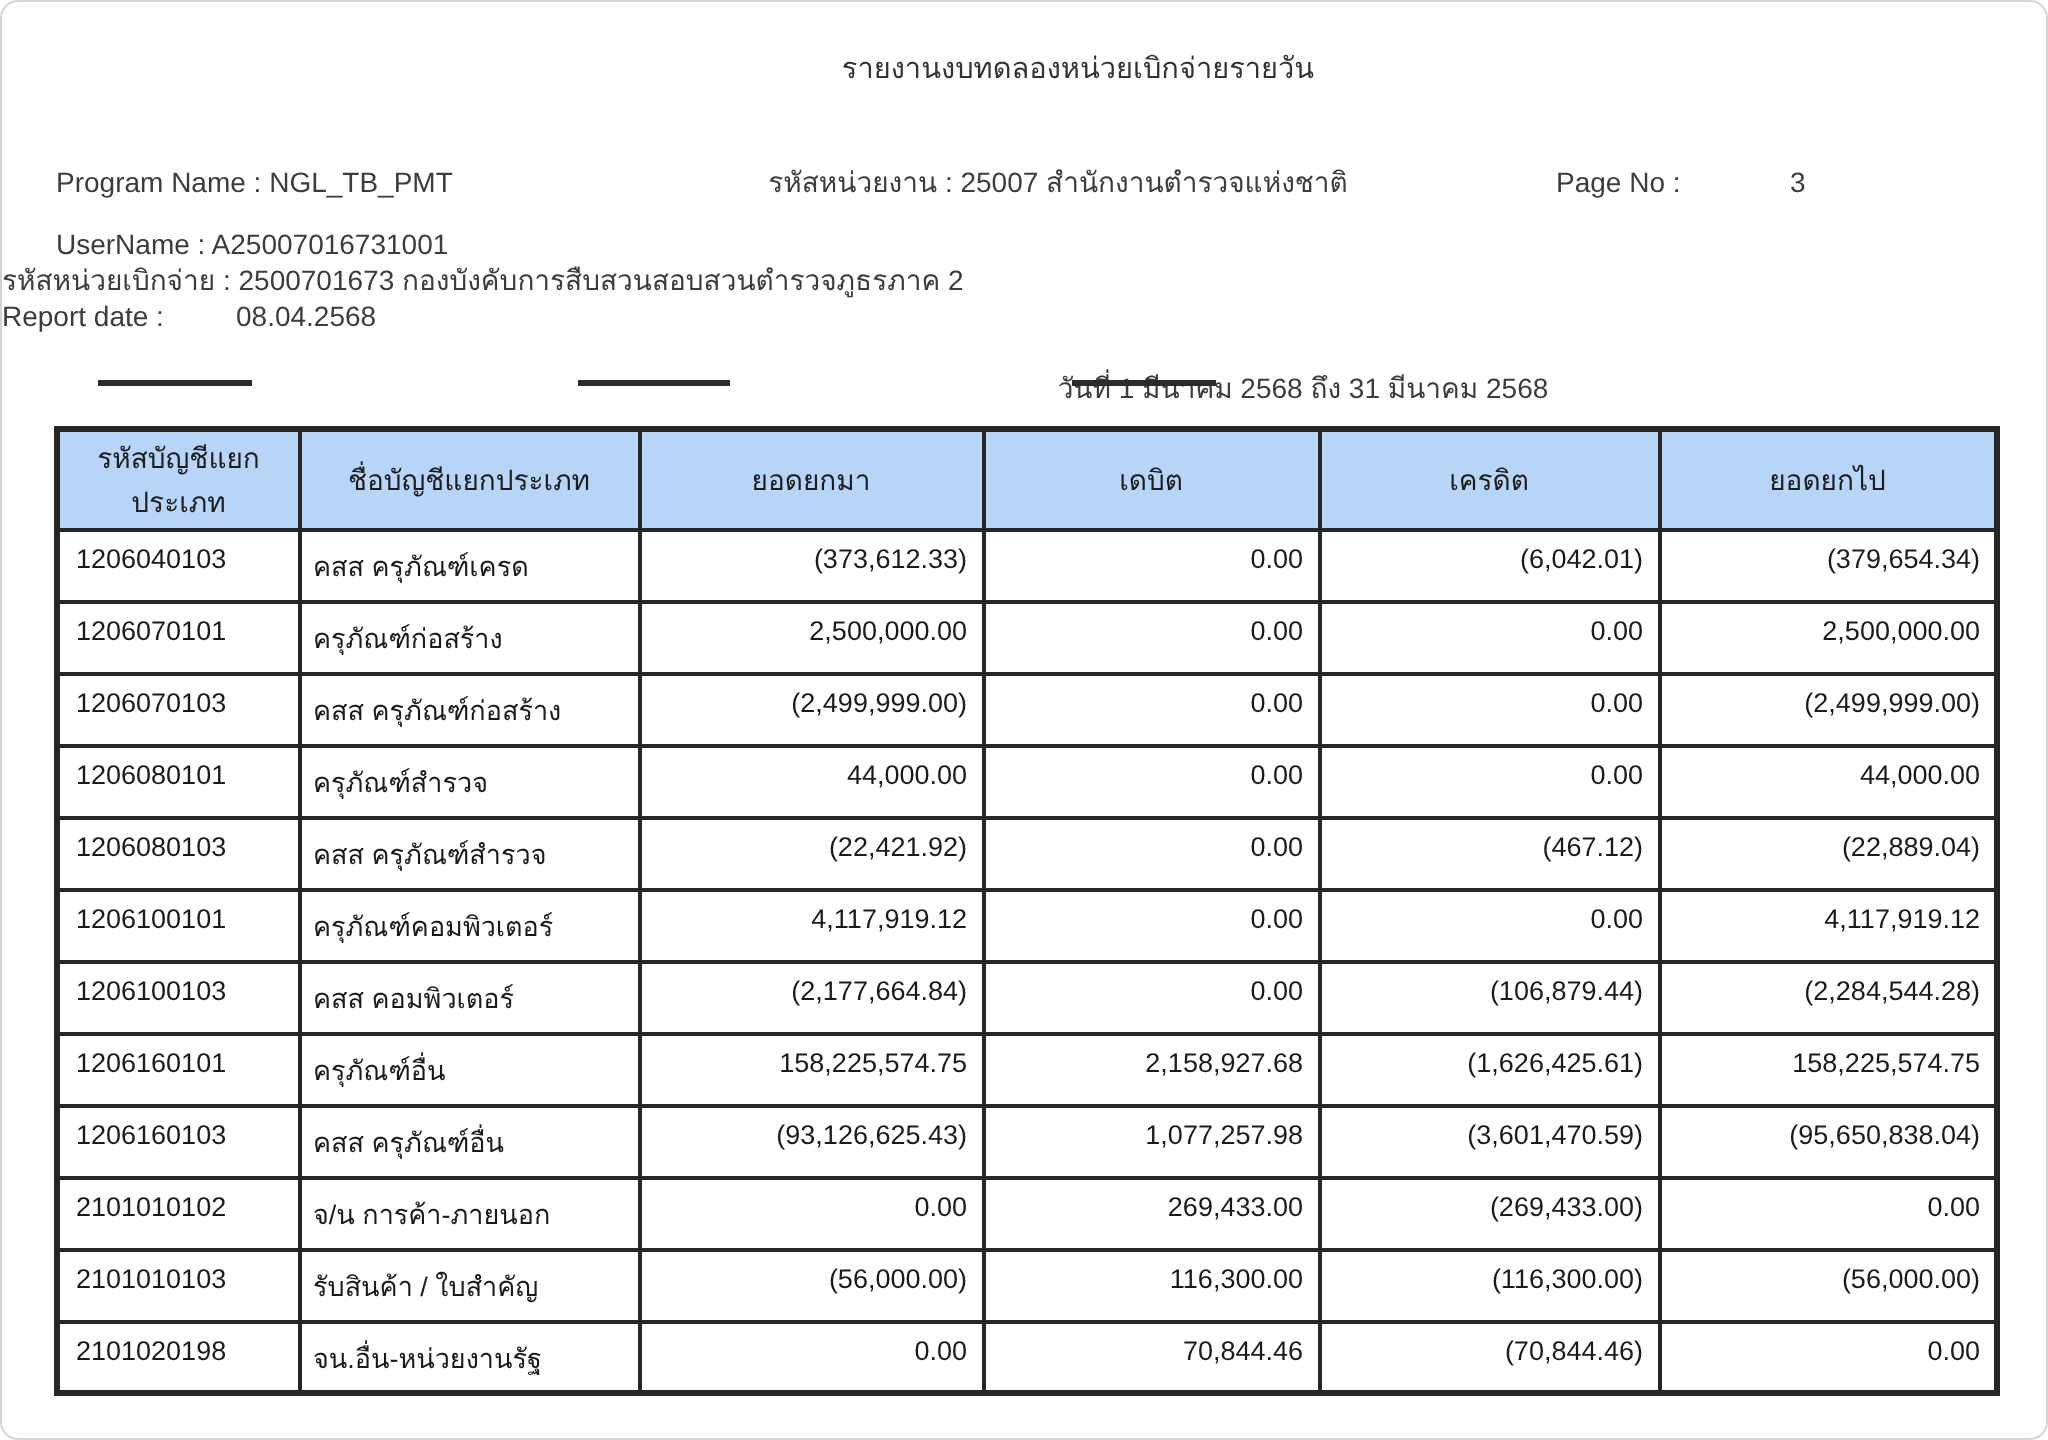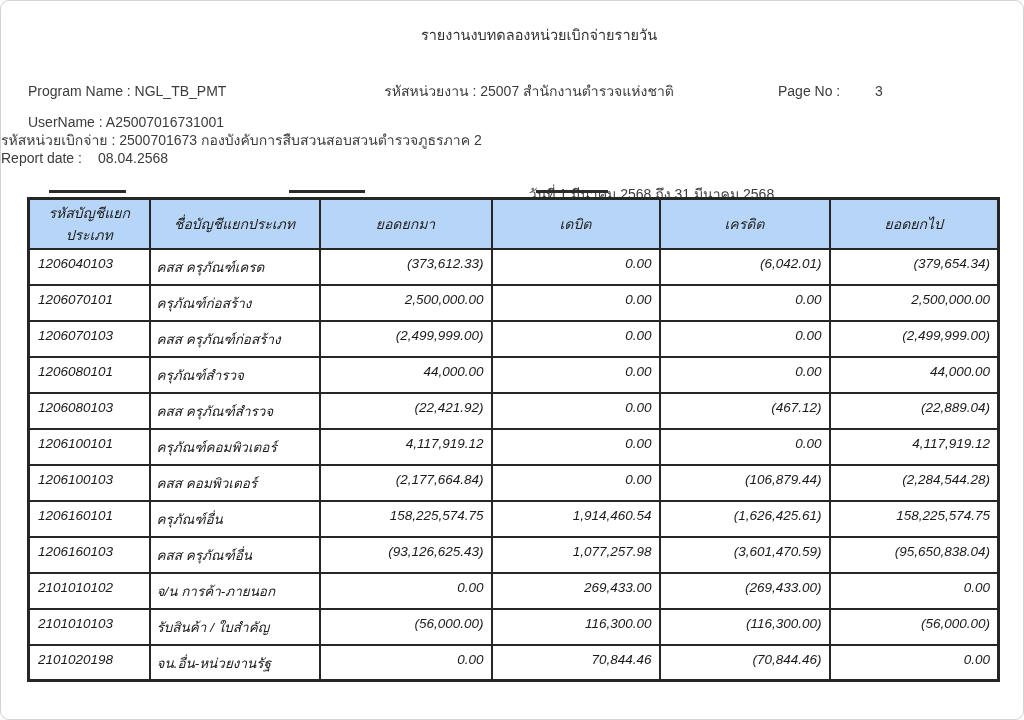--- a/index.html
+++ b/index.html
@@ -15,33 +15,33 @@
 
   
   .report-header { position:absolute; top:0; left:0; right:0; }
   .hdr-row { display:flex; align-items:flex-start; line-height:18px; font-size:14px; color:#3c3c3c; }
   .title-row { margin-top:25px;padding-left:20px; }
   .r1 { margin-top:38px; }
   .r2 { margin-top:13px;flex-direction:column; }
   .r3 { margin-top:18px; }
   .c-left  { width:279px; padding-left:27px; flex:none; }
   .c-center{ flex:1; text-align:center; }
-  .c-right { width:245px; padding-right:29px; flex:none; display:flex; }
+  .c-right { width:245px; padding-right:29px; flex:none; display:flex;gap:20px; }
   .c-right .lbl { width:97px; flex:none; }
   .c-right .val { flex:1; }
   .title { font-size:14.5px; color:#333; }
 
   
   .artifact { position:absolute; height:3px; background:#2b2b2b; top:189px; }
   .a1 { left:48px;  width:77px; }
   .a2 { left:288px; width:76px; }
   .a3 { left:535px; width:72px; }
 
   
-  .table-wrap { position:absolute; top:196px; left:26px;font-style:italic; }
+  .table-wrap { position:absolute; top:212px; left:26px; }
   table {
     border-collapse:collapse; table-layout:fixed; width:970px;
     border:3px solid var(--table-border,#262626);
   }
   th {
     background:var(--header-bg,#b7d5f6);
     border:2px solid var(--table-border,#262626);
     height:50px; font-weight:normal; font-size:14px;
     text-align:center; vertical-align:middle; color:#1d1d1d;
   }
@@ -171,21 +171,21 @@
             <td class="name">คสส คอมพิวเตอร์</td>
             <td class="num">(2,177,664.84)</td>
             <td class="num">0.00</td>
             <td class="num">(106,879.44)</td>
             <td class="num">(2,284,544.28)</td>
           </tr>
           <tr>
             <td class="code">1206160101</td>
             <td class="name">ครุภัณฑ์อื่น</td>
             <td class="num">158,225,574.75</td>
-            <td class="num">1,914,460.54</td>
+            <td class="num">2,158,927.68</td>
             <td class="num">(1,626,425.61)</td>
             <td class="num">158,225,574.75</td>
           </tr>
           <tr>
             <td class="code">1206160103</td>
             <td class="name">คสส ครุภัณฑ์อื่น</td>
             <td class="num">(93,126,625.43)</td>
             <td class="num">1,077,257.98</td>
             <td class="num">(3,601,470.59)</td>
             <td class="num">(95,650,838.04)</td>

